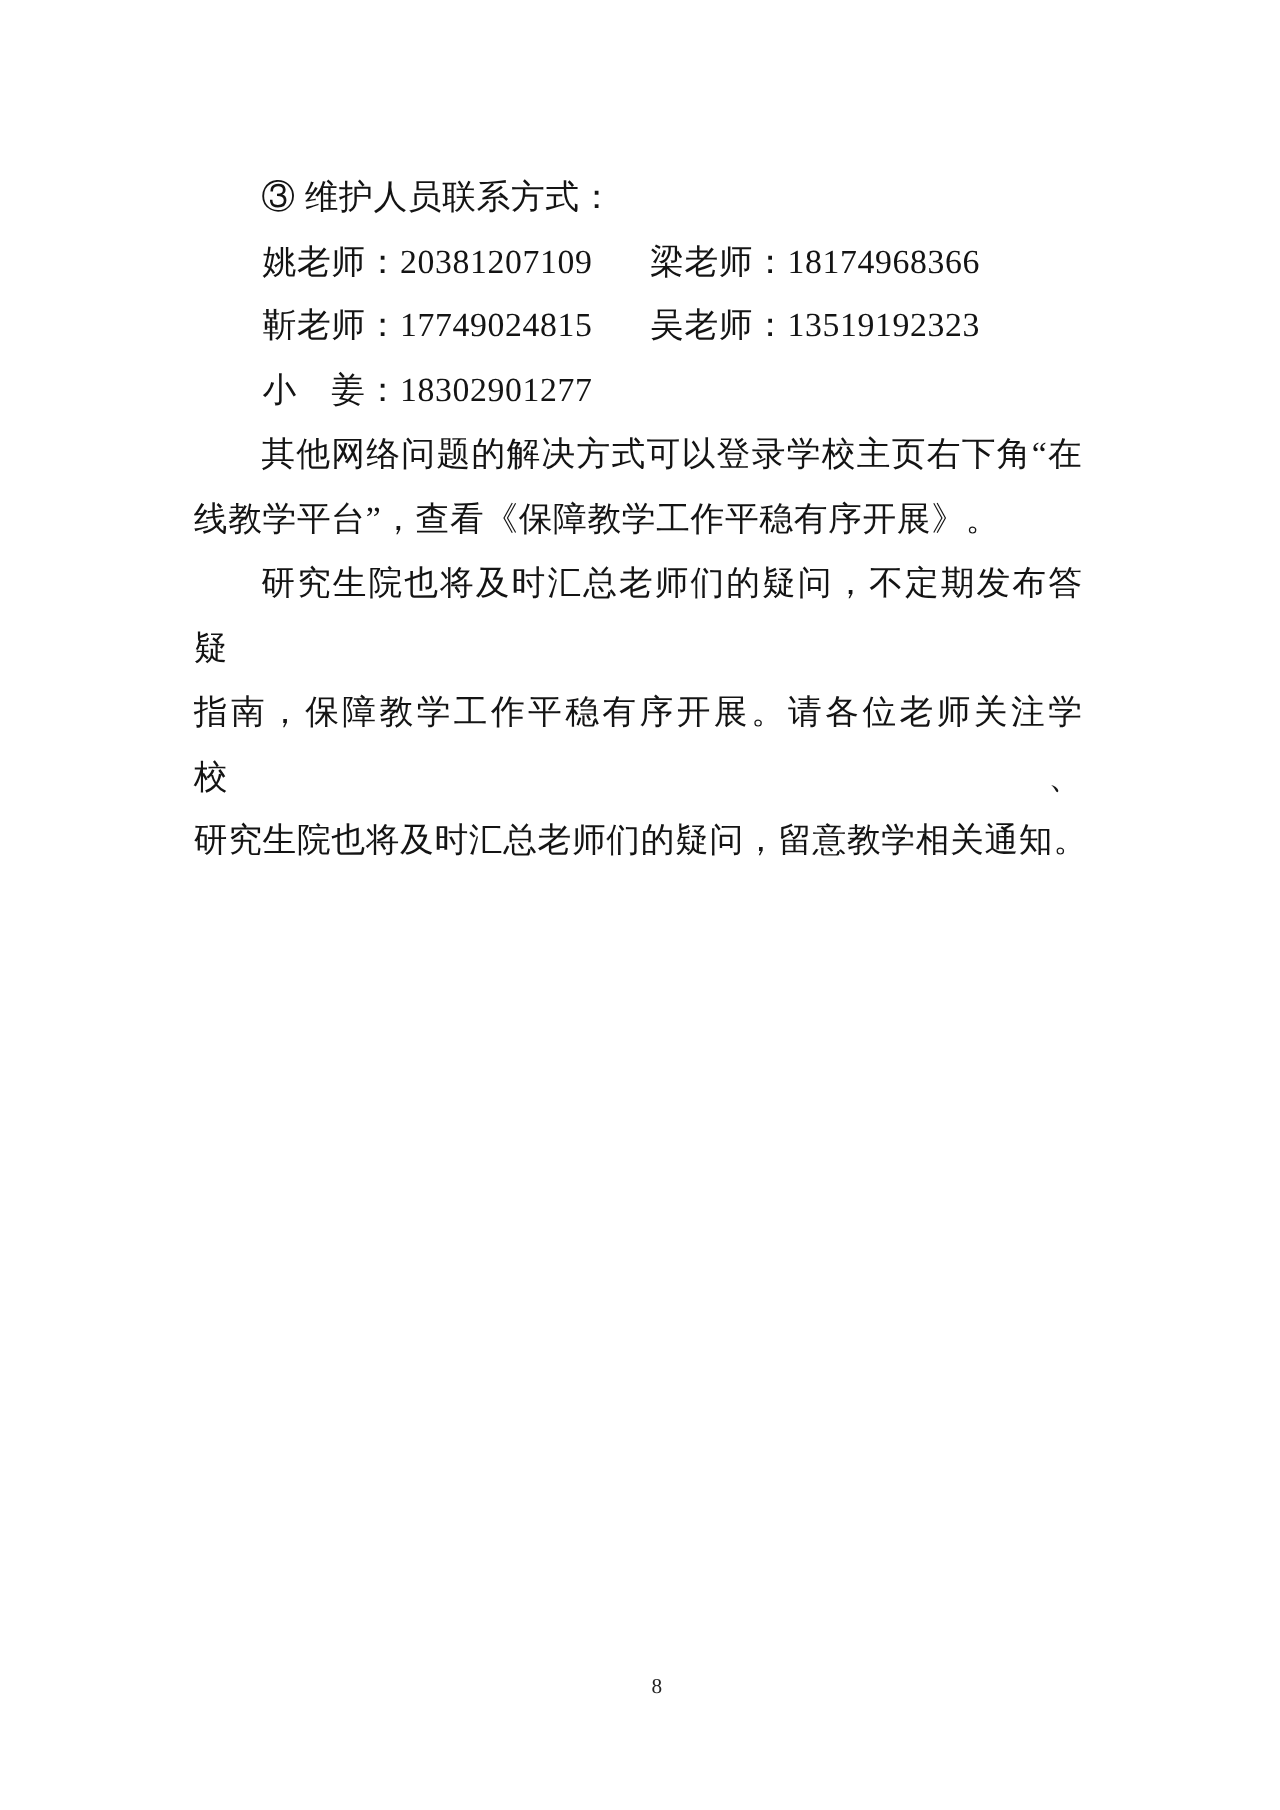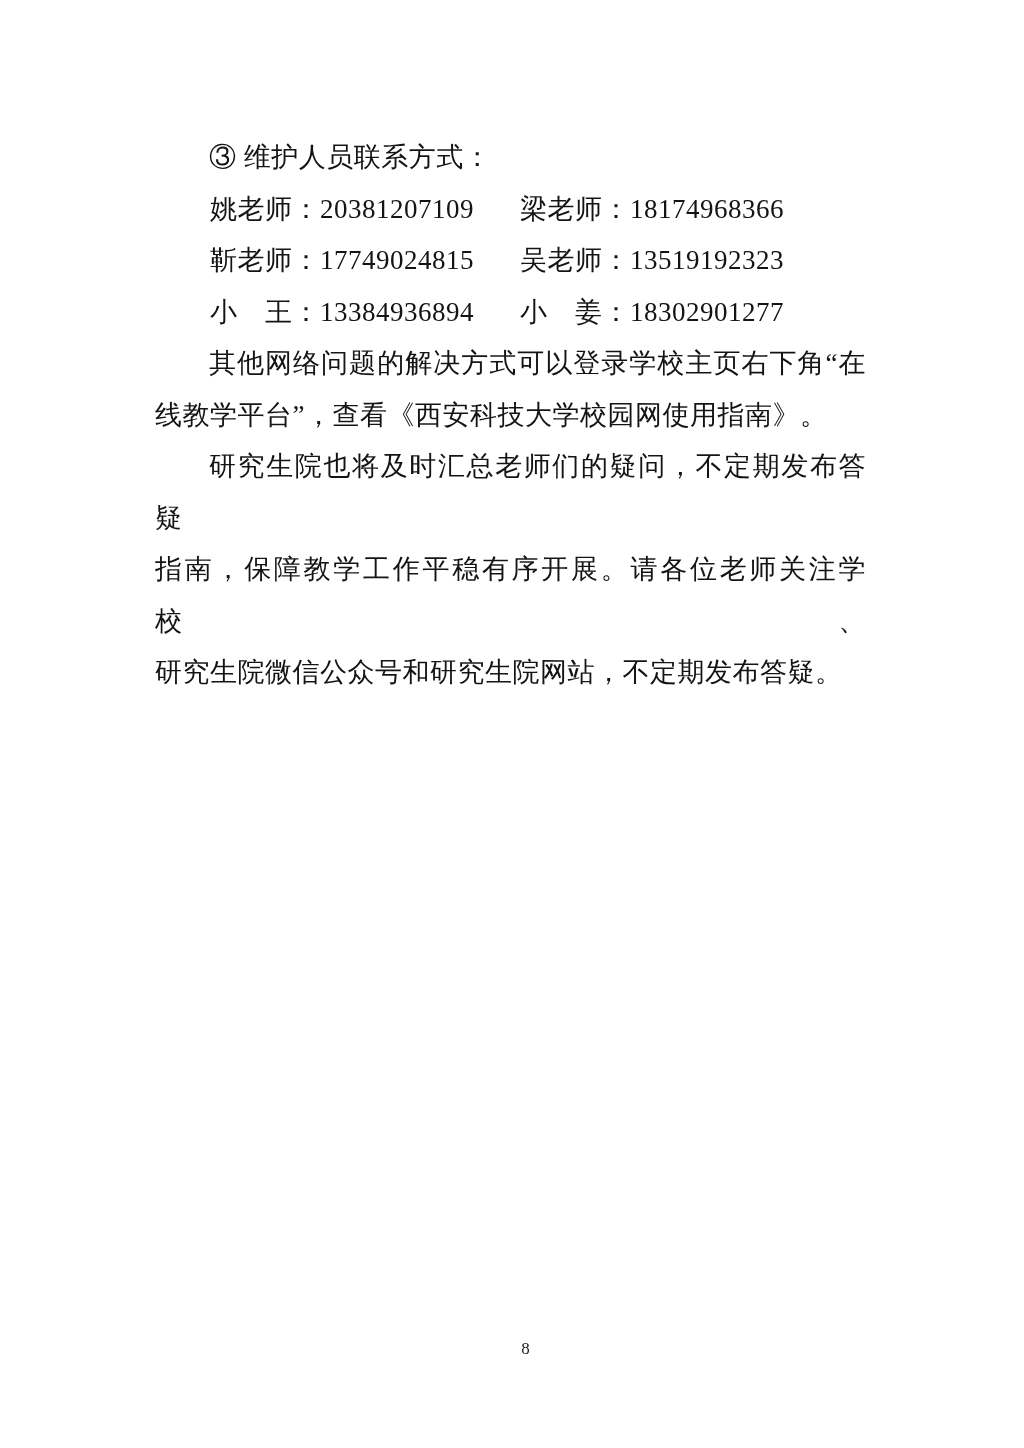--- a/index.html
+++ b/index.html
@@ -76,32 +76,31 @@
       <span class="contact-cell-left">姚老师：20381207109</span>
       <span class="contact-cell-right">梁老师：18174968366</span>
     </div>
 
     <div class="contact-row">
       <span class="contact-cell-left">靳老师：17749024815</span>
       <span class="contact-cell-right">吴老师：13519192323</span>
     </div>
 
     <div class="contact-row">
-      <span class="contact-cell-left">小　王：13384936894</span>
       <span class="contact-cell-right">小　姜：18302901277</span>
     </div>
 
     <div>
       <div class="text-line jl indent">其他网络问题的解决方式可以登录学校主页右下角“在</div>
-      <div class="text-line">线教学平台”，查看《西安科技大学校园网使用指南》。</div>
+      <div class="text-line">线教学平台”，查看《保障教学工作平稳有序开展》。</div>
     </div>
 
     <div>
       <div class="text-line jl indent">研究生院也将及时汇总老师们的疑问，不定期发布答疑</div>
       <div class="text-line jl">指南，保障教学工作平稳有序开展。请各位老师关注学校、</div>
-      <div class="text-line">研究生院微信公众号和研究生院网站，不定期发布答疑。</div>
+      <div class="text-line">研究生院也将及时汇总老师们的疑问，留意教学相关通知。</div>
     </div>
 
   </div>
 
   <div class="page-number">8</div>
 
 </div>
 
 </body></html>

